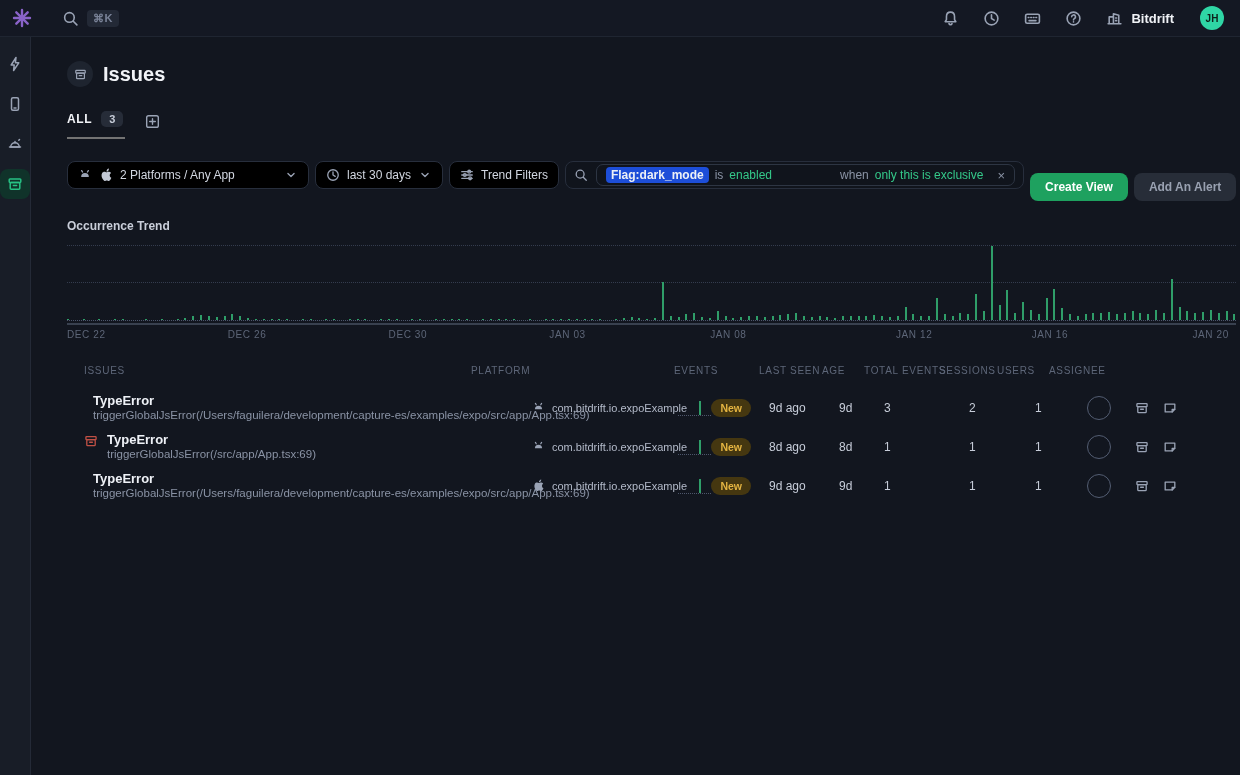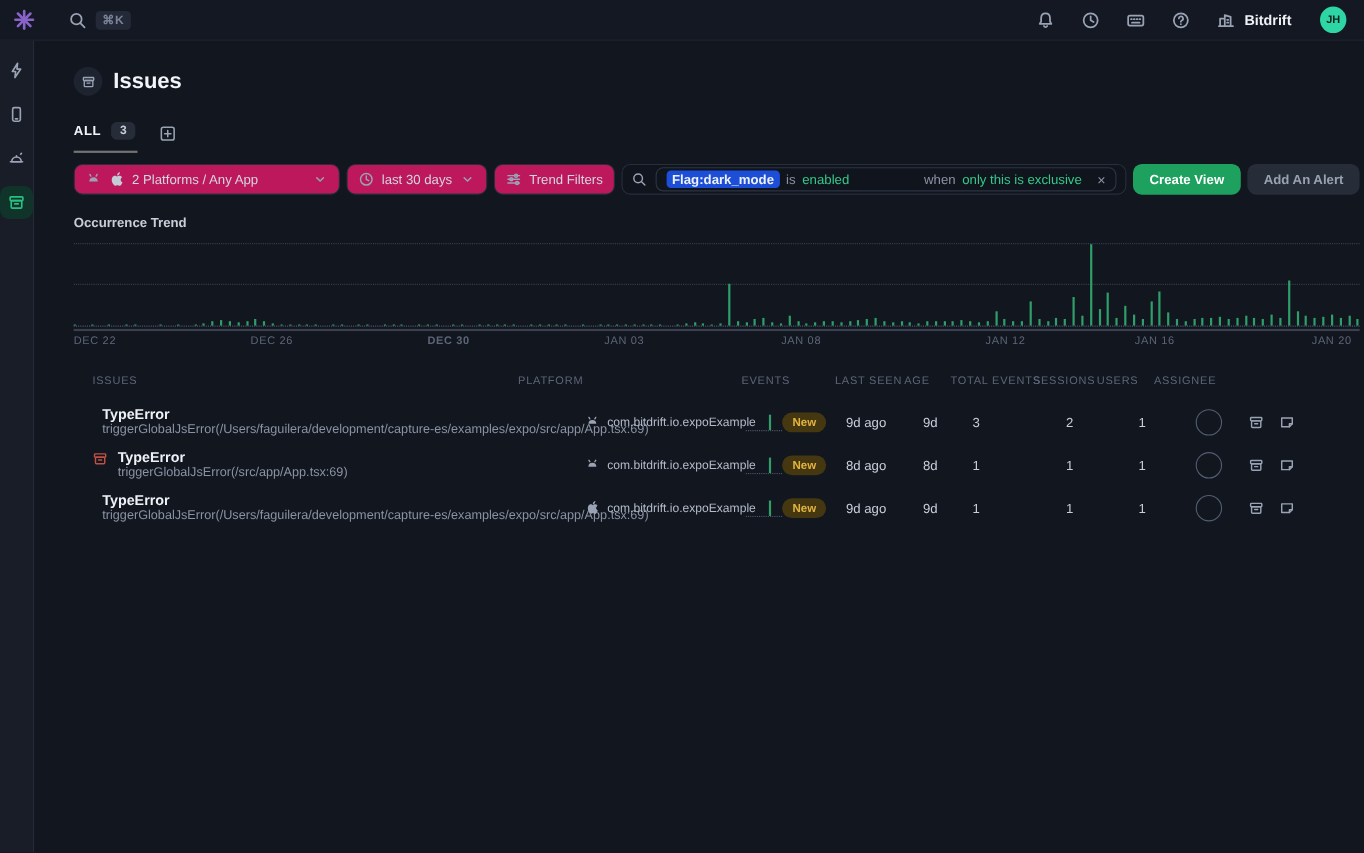--- a/index.html
+++ b/index.html
@@ -61,21 +61,21 @@
     display:flex; align-items:center; gap:9px; padding:0 2px 10px 0;
     border-bottom:2px solid #737373; cursor:pointer;
   }
   .tab-label { font-size:12px; font-weight:bold; letter-spacing:0.6px; color:#f2f4f8; }
   .tab-count { background:#262c38; color:#c7cdd9; font-size:11px; font-weight:bold; border-radius:5px; padding:2px 8px; }
   .tab-add { margin-left:20px; margin-bottom:8px; cursor:pointer; }
 
   
   .filter-row { margin-top:10px; display:flex; align-items:center; gap:6px; }
   .pill {
-    height:28px; border-radius:8px; background:#be185d; border:1px solid #272e3c;
+    height:28px; border-radius:8px; background:#000000; border:1px solid #272e3c;
     display:flex; align-items:center; gap:7px; padding:0 10px;
     font-size:12px; color:#d2d7e1; cursor:pointer; white-space:nowrap;
   }
   .pill svg { width:14px; height:14px; }
   .pill.platform { width:242px; }
   .pill .chev { margin-left:auto; }
   .searchbox {
     flex:1; height:28px; border-radius:8px; background:#10141c; border:1px solid #272e3c;
     display:flex; align-items:center; gap:8px; padding:0 8px; cursor:text; min-width:0;
   }
@@ -83,21 +83,21 @@
     display:flex; align-items:center; gap:6px; border:1px solid #2d3543; border-radius:7px;
     padding:2px 9px; font-size:12px; white-space:nowrap;
   }
   .chip .fld { color:#eef1f6; font-weight:bold; background:#1d4ed8; border-radius:4px; padding:1px 5px; }
   .chip .op { color:#8a93a5; }
   .chip .val { color:#34c98a; }
   .chip .when { color:#8a93a5; margin-left:62px; }
   .chip .x { color:#8a93a5; margin-left:8px; cursor:pointer; font-size:13px; }
   .btn {
     height:28px; border:none; border-radius:8px; padding:0 15px;
-    font-family:"Liberation Sans",sans-serif; font-size:12px; font-weight:bold; cursor:pointer; white-space:nowrap;
+    font-family:"Liberation Sans",sans-serif; font-size:12px; font-weight:bold; cursor:pointer; white-space:nowrap;margin-top:24px;
   }
   .btn.primary { background:#1ea15f; color:#ffffff; }
   .btn.muted { background:#272d38; color:#99a1b1; }
 
   
   .chart { margin-top:18px; }
   .chart-title { font-size:12px; font-weight:bold; color:#c9ced9; margin-bottom:12px; }
   .plot { position:relative; height:76px; border-top:1px dotted #343c4e; border-bottom:1px dotted #4d566b; }
   .gridline { position:absolute; left:0; right:0; top:48%; border-top:1px dotted #343c4e; }
   .bars { position:absolute; left:0; right:0; top:0; bottom:0; display:flex; align-items:flex-end; justify-content:space-between; }
@@ -449,21 +449,21 @@
             <div class="bar" style="height: 14%;"></div>
             <div class="bar" style="height: 10%;"></div>
             <div class="bar" style="height: 12%;"></div>
             <div class="bar" style="height: 8%;"></div>
           </div>
       </div>
       <div class="baseline"></div>
       <div class="xlabels" id="chart-xlabels">
           <span style="left: 0%;">DEC 22</span>
           <span style="left: 13.75%;">DEC 26</span>
-          <span style="left: 27.5%; font-weight: bold;">DEC 30</span>
+          <span style="left: 27.5%;">DEC 30</span>
           <span style="left: 41.25%;">JAN 03</span>
           <span style="left: 55%;">JAN 08</span>
           <span style="left: 68.75%; margin-left: 25px;">JAN 12</span>
           <span style="left: 82.5%;">JAN 16</span>
           <span style="left: 96.25%;">JAN 20</span>
         </div>
     </div>
 
     <div class="tbl">
       <div class="thead">

